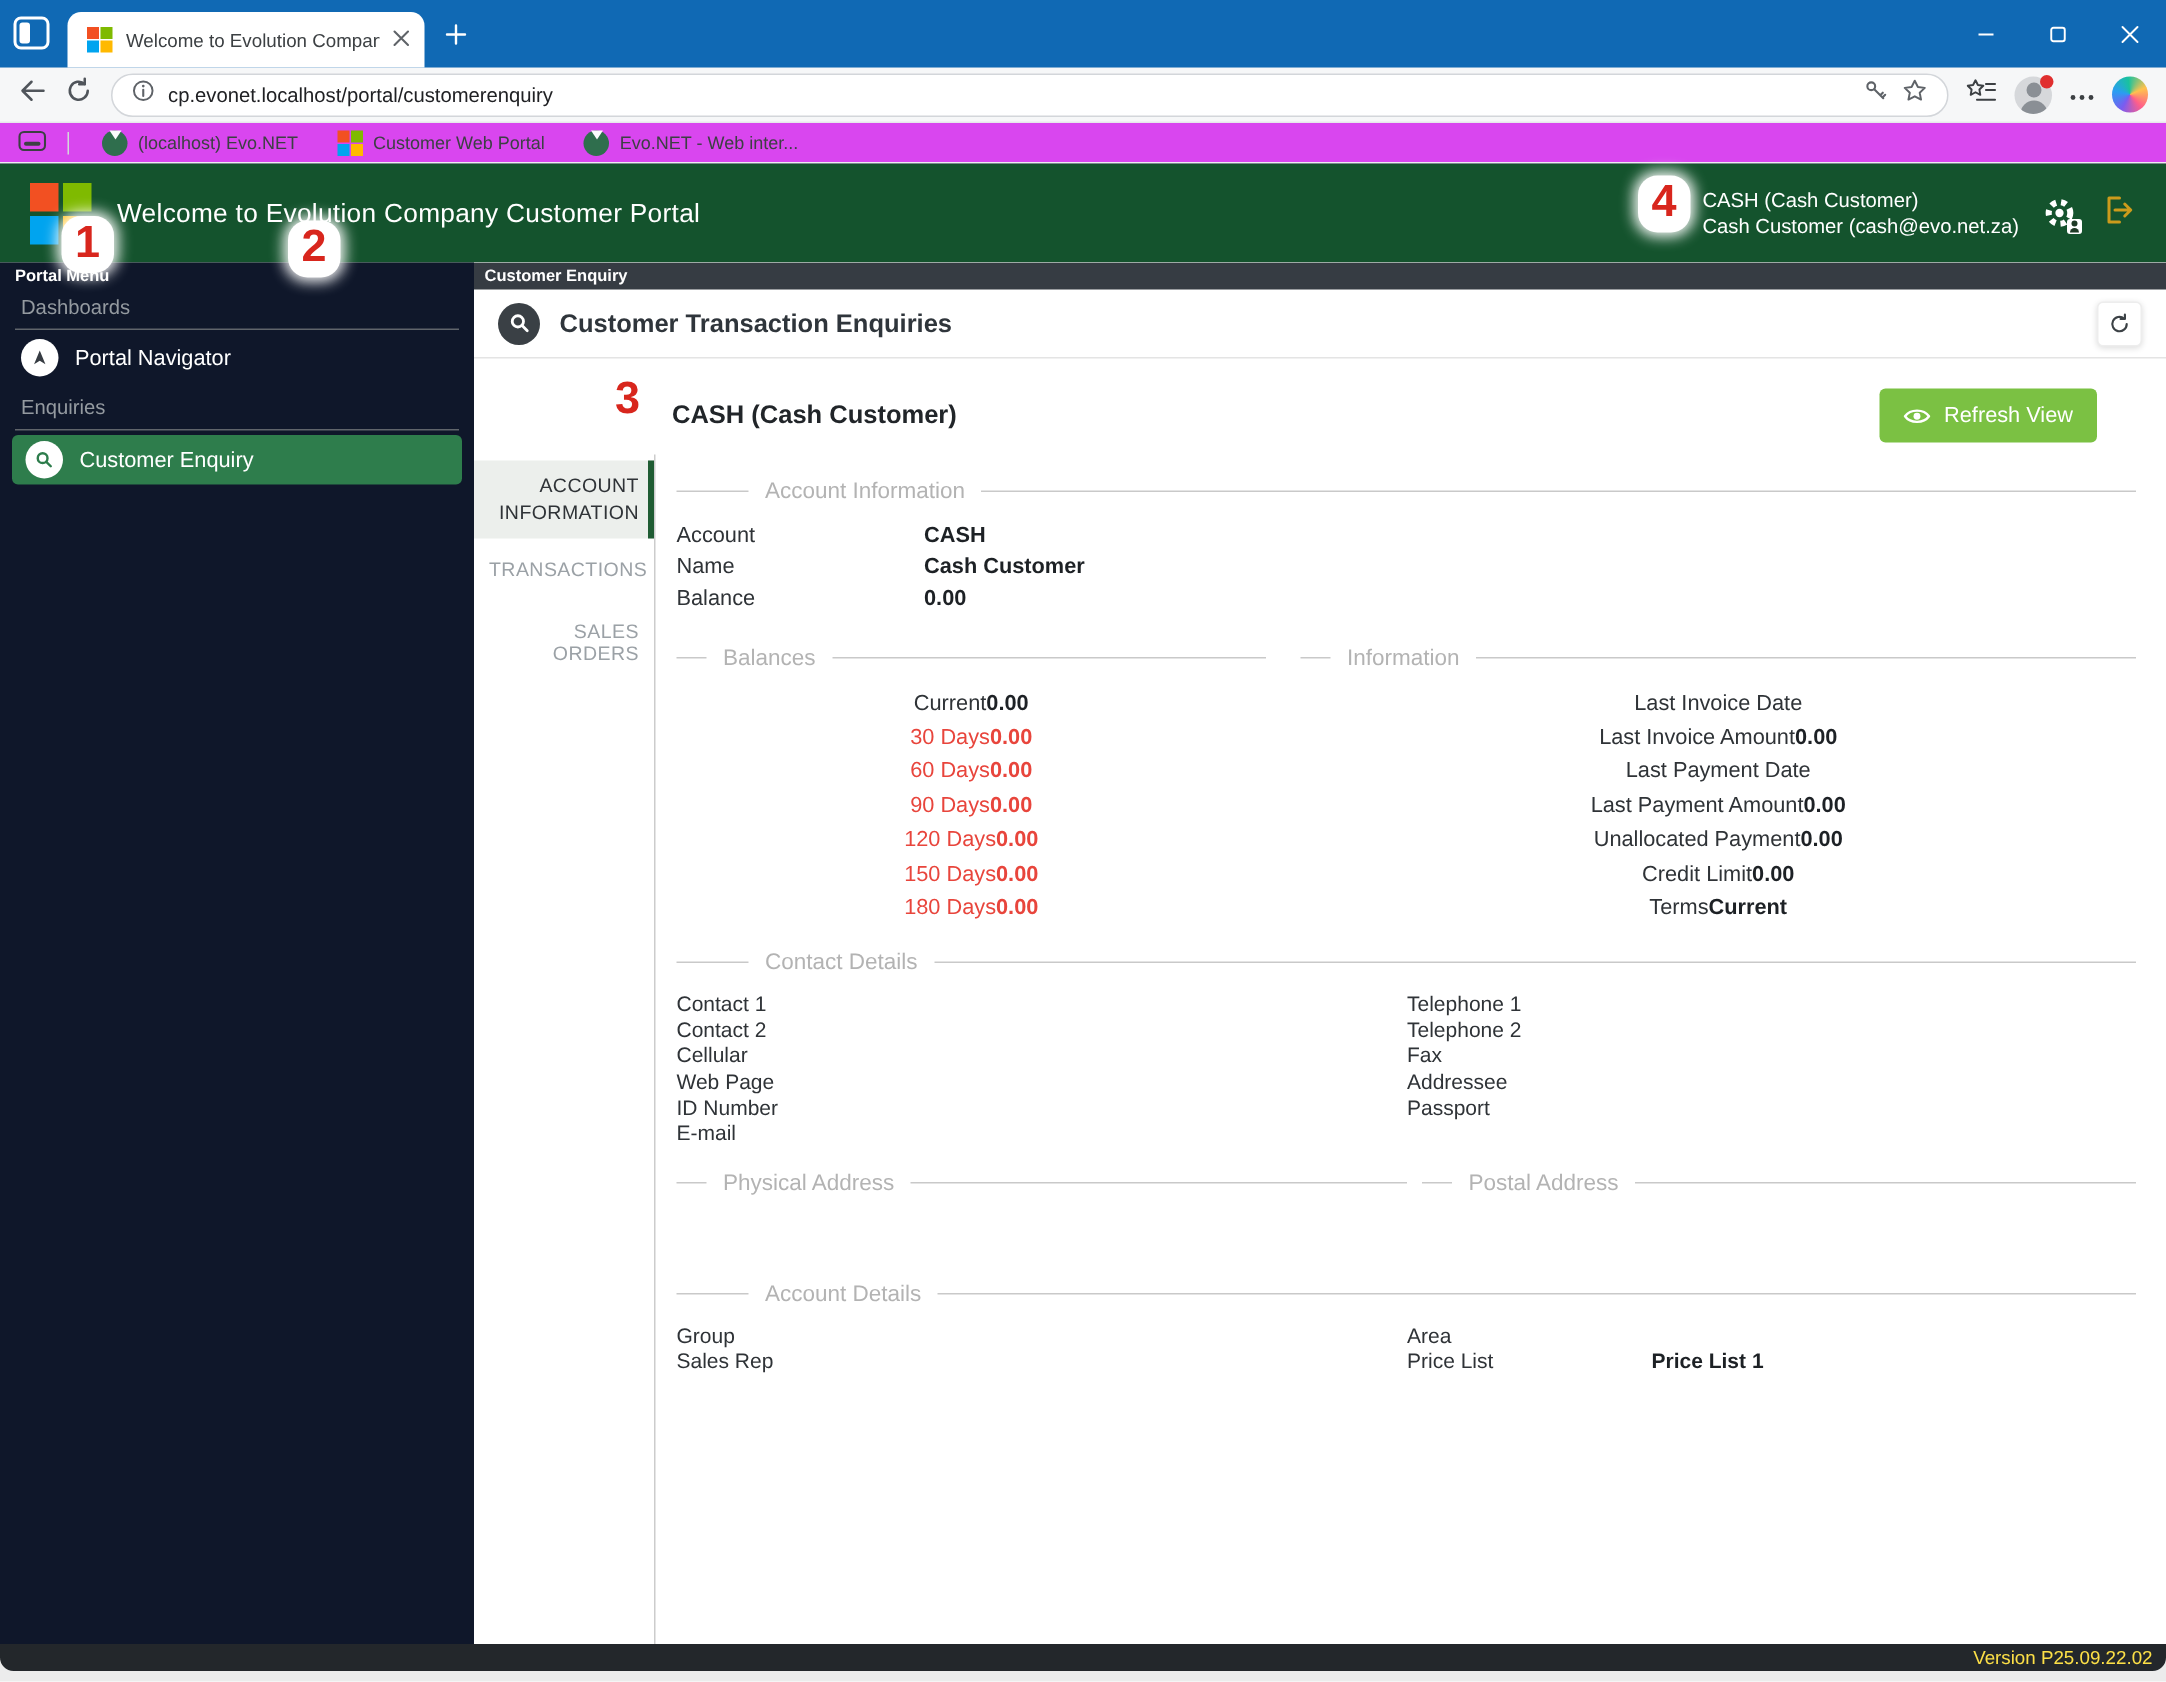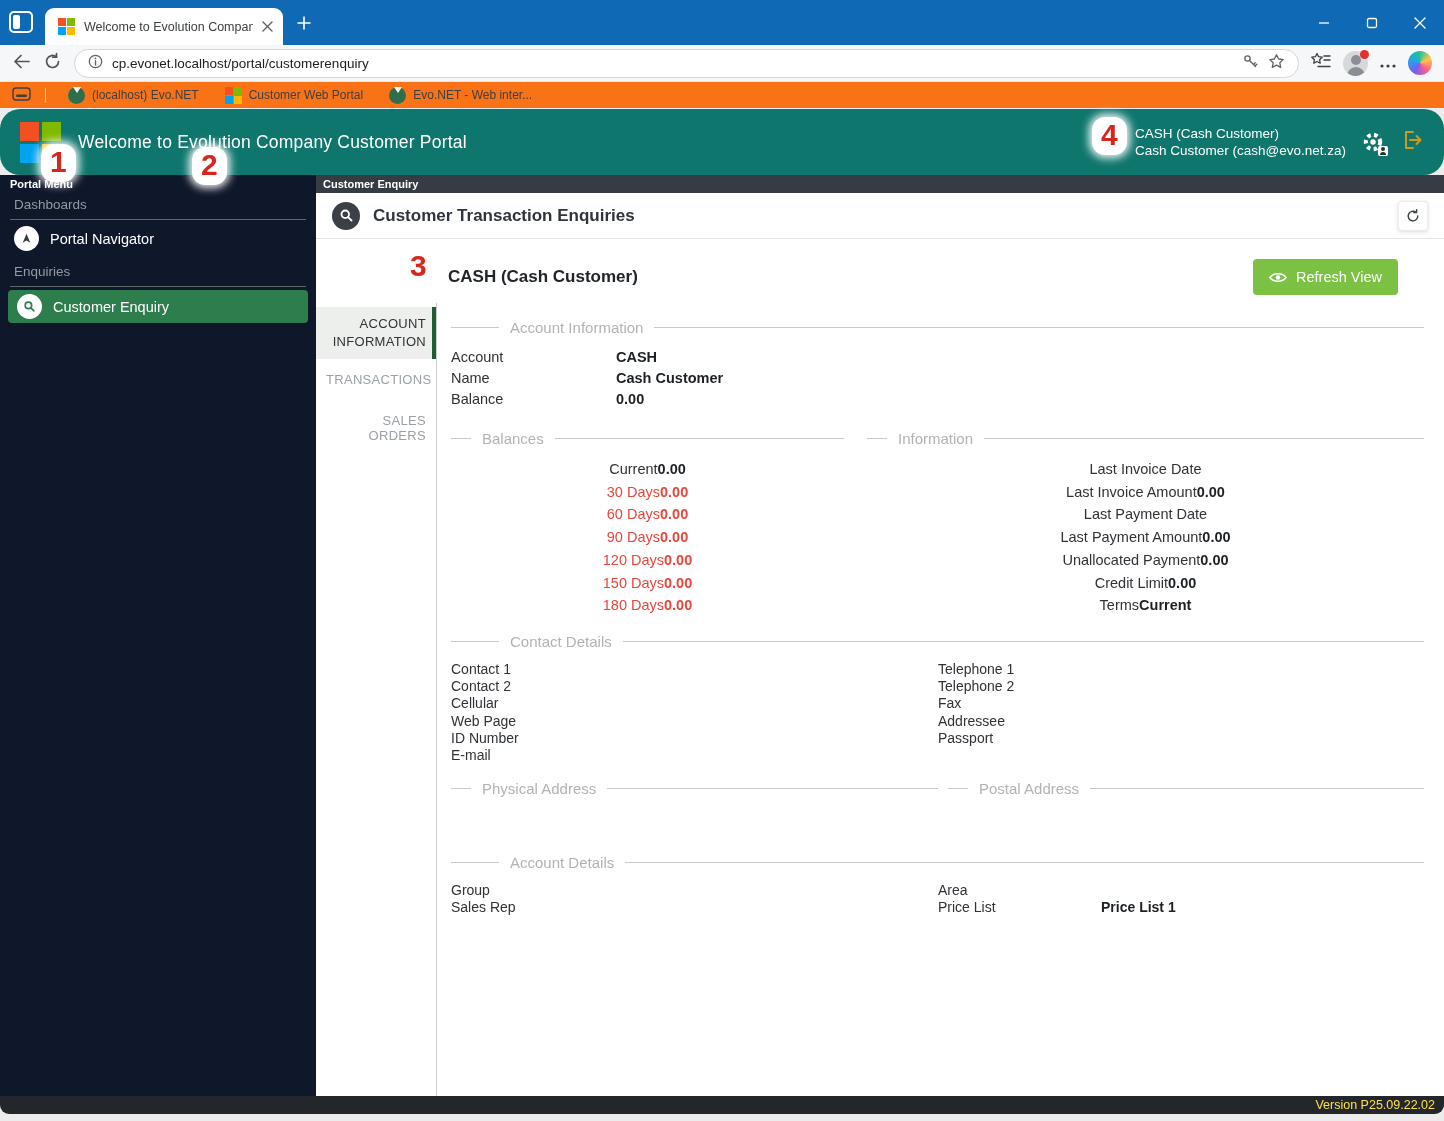--- a/index.html
+++ b/index.html
@@ -24,39 +24,39 @@
   .ms-logo i:nth-child(3){ background:#00a4ef; } .ms-logo i:nth-child(4){ background:#ffb900; }
   .newtab-btn { position:absolute; left:293px; top:12px; width:22px; height:22px;
     display:flex; align-items:center; justify-content:center; }
   .win-controls { position:absolute; right:0; top:0; height:45px; display:flex; }
   .win-btn { width:48px; height:45px; display:flex; align-items:center; justify-content:center; }
   .toolbar { height:37px; background:#f6f7f8; display:flex; align-items:center; padding:0 12px; gap:12px;
     border-bottom:1px solid #e7e9eb; }
   .address-bar { flex:1; height:29px; background:#fff; border:1px solid #d3d6da; border-radius:15px;
     display:flex; align-items:center; padding:0 13px; gap:9px; }
   .url-text { font-size:13.5px; color:#202124; flex:1; }
-  .bookmarks { height:27px; background:#f97316; display:flex; align-items:center; padding:0 12px; gap:10px;
+  .bookmarks { height:27px; background:#d946ef; display:flex; align-items:center; padding:0 12px; gap:10px;
     font-size:12px; color:#3c4043; border-bottom:1px solid #eceef0; }
   .bm-sep { width:1px; height:15px; background:#d4d7da; margin:0 4px; }
   .bookmark { display:flex; align-items:center; gap:7px; padding:0 8px; }
   .evo-icon { width:17px; height:17px; border-radius:50%; background:#2f6e4d; position:relative; flex:none; }
   .evo-icon::before { content:""; position:absolute; top:0; left:50%; transform:translateX(-50%);
     border-left:4px solid transparent; border-right:4px solid transparent; border-top:6px solid #fbfbfc; }
   .avatar { width:25px; height:25px; border-radius:50%; background:#d6d8db; position:relative; }
   .avatar-mask { position:absolute; inset:0; border-radius:50%; overflow:hidden; }
   .avatar-mask::before { content:""; position:absolute; width:10px; height:10px; background:#8a8f95;
     border-radius:50%; top:4px; left:7.5px; }
   .avatar-mask::after { content:""; position:absolute; width:18px; height:12px; background:#8a8f95;
     border-radius:9px 9px 0 0; top:16px; left:3.5px; }
   .avatar-dot { position:absolute; right:-1px; top:-1px; width:9px; height:9px; background:#e02f2f;
     border-radius:50%; }
   .copilot-icon { width:24px; height:24px; border-radius:50%;
     background:conic-gradient(from 210deg,#7a5cf0,#2a9df2,#19c29e,#ffc24d,#ff5e8a,#7a5cf0); }
   
-  .portal-header { height:66px; background:#0f766e; display:flex; align-items:center; padding:0 20px;border-radius:20px; }
+  .portal-header { height:66px; background:#14532d; display:flex; align-items:center; padding:0 20px; }
   .portal-logo { display:grid; grid-template-columns:19px 19px; grid-template-rows:19px 19px; gap:3px; }
   .portal-logo i:nth-child(1){ background:#f25022; } .portal-logo i:nth-child(2){ background:#7fba00; }
   .portal-logo i:nth-child(3){ background:#00a4ef; } .portal-logo i:nth-child(4){ background:#ffb900; }
   .portal-title { color:#fff; font-size:17.5px; font-weight:400; margin-left:17px; letter-spacing:.2px; }
   .header-right { margin-left:auto; display:flex; align-items:center; gap:15px; }
   .user-block { color:#fff; font-size:13.5px; line-height:17.5px; }
   .gear-wrap { position:relative; width:24px; height:24px; }
   .gear-badge { position:absolute; right:-3px; bottom:-2px; width:10px; height:10px; background:#fff;
     border-radius:2px; }
   .gear-badge::before { content:""; position:absolute; width:4px; height:4px; border-radius:50%;

